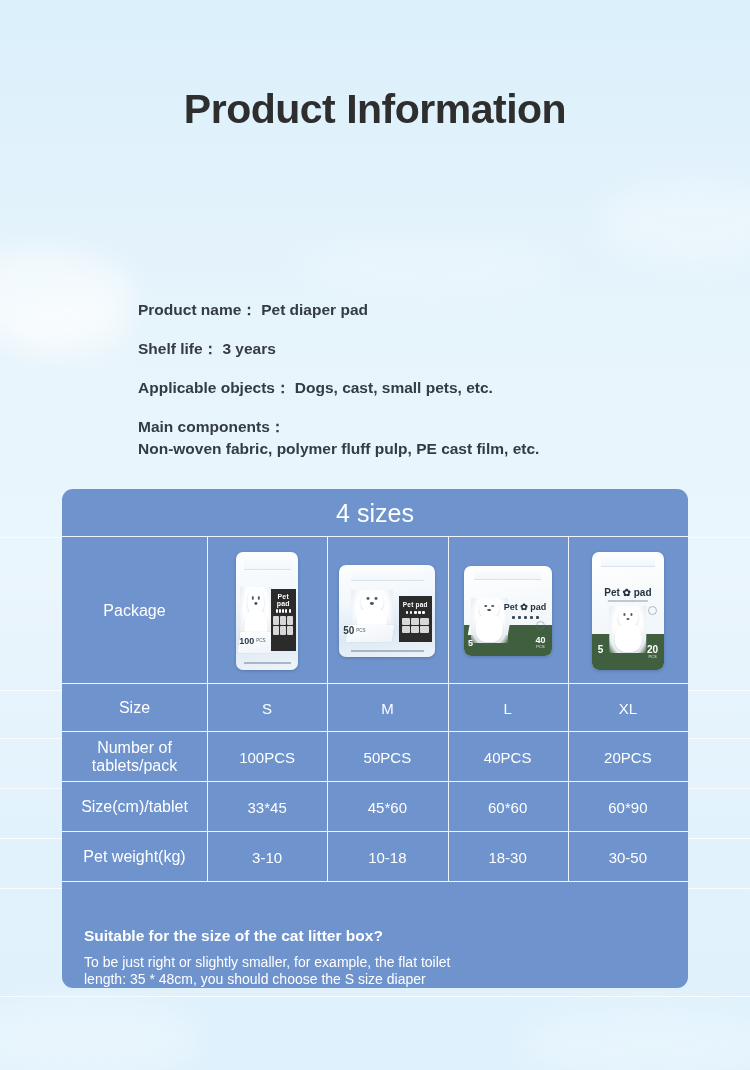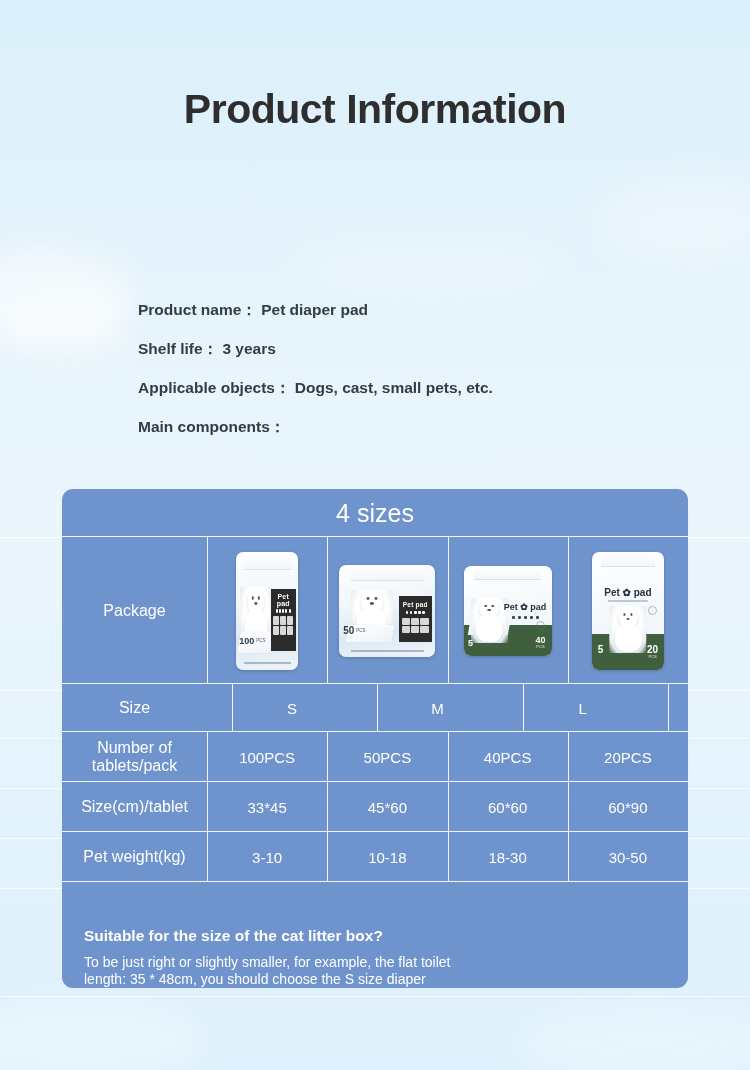--- a/index.html
+++ b/index.html
@@ -152,21 +152,21 @@
     content: "";
     position: absolute;
     left: 0; top: 0; bottom: 0;
     width: 1px;
     background: rgba(255,255,255,0.9);
   }
   .c-label { width: 145px; flex: 0 0 145px; font-weight: normal; font-size: 16px; line-height: 18px; }
   .c-data  { width: 120.25px; flex: 0 0 120.25px; font-weight: normal; }
 
   .row-package { height: 147px; }
-  .row-size    { height: 48px; gap: 25px; }
+  .row-size    { height: 48px; }
   .row-size .c-data { font-size: 15px; }
   .row-num     { height: 50px; }
   .row-dim     { height: 50px; }
   .row-weight  { height: 50px; }
 
   
   .pkg-wrap {
     width: 100%; height: 100%;
     display: flex; align-items: center; justify-content: center;
   }
@@ -399,20 +399,21 @@
     <div class="spec-row">
       <span class="lbl">Shelf life：</span>
       <span class="val">3 years</span>
     </div>
     <div class="spec-row">
       <span class="lbl">Applicable objects：</span>
       <span class="val">Dogs, cast, small pets, etc.</span>
     </div>
     <div class="spec-row spec-multi">
       <div class="lbl">Main components：</div>
+      <div class="val line2">Non-woven fabric, polymer fluff pulp, PE cast film, etc.</div>
     </div>
   </div>
 
   <div class="table">
 
     <div class="t-head">4 sizes</div>
 
     <div class="t-row row-package">
       <div class="t-cell c-label">Package</div>
 

